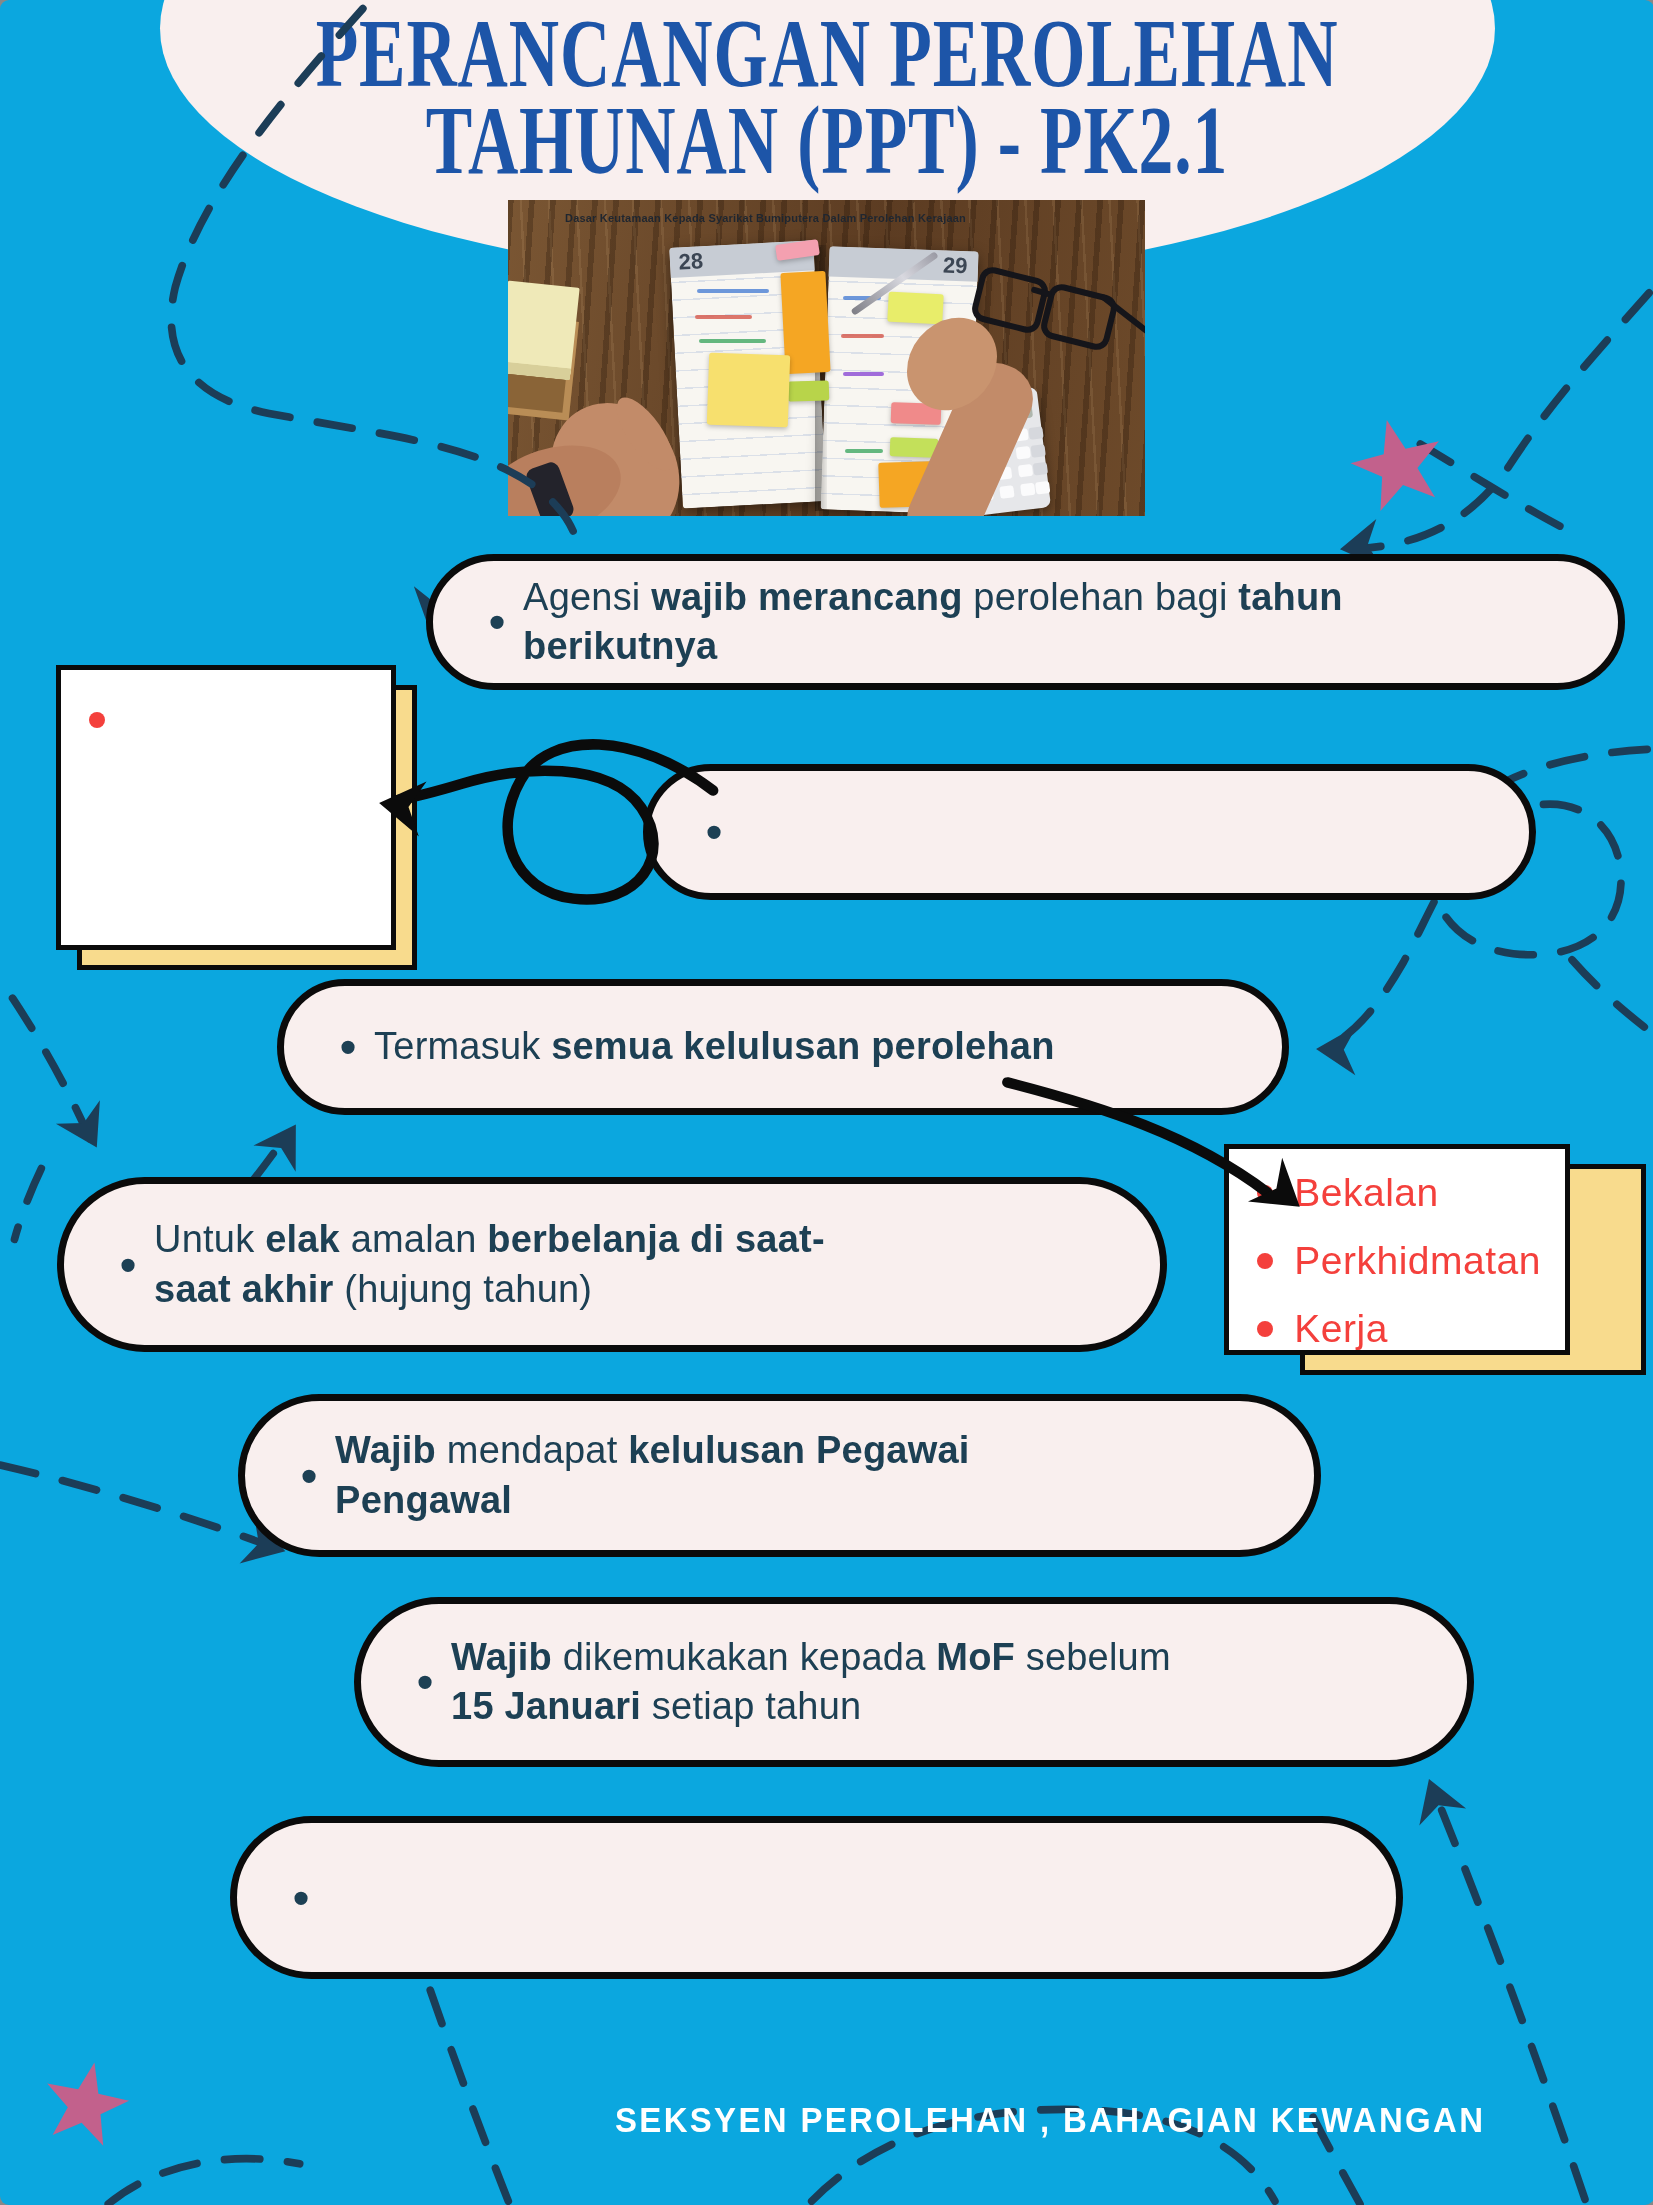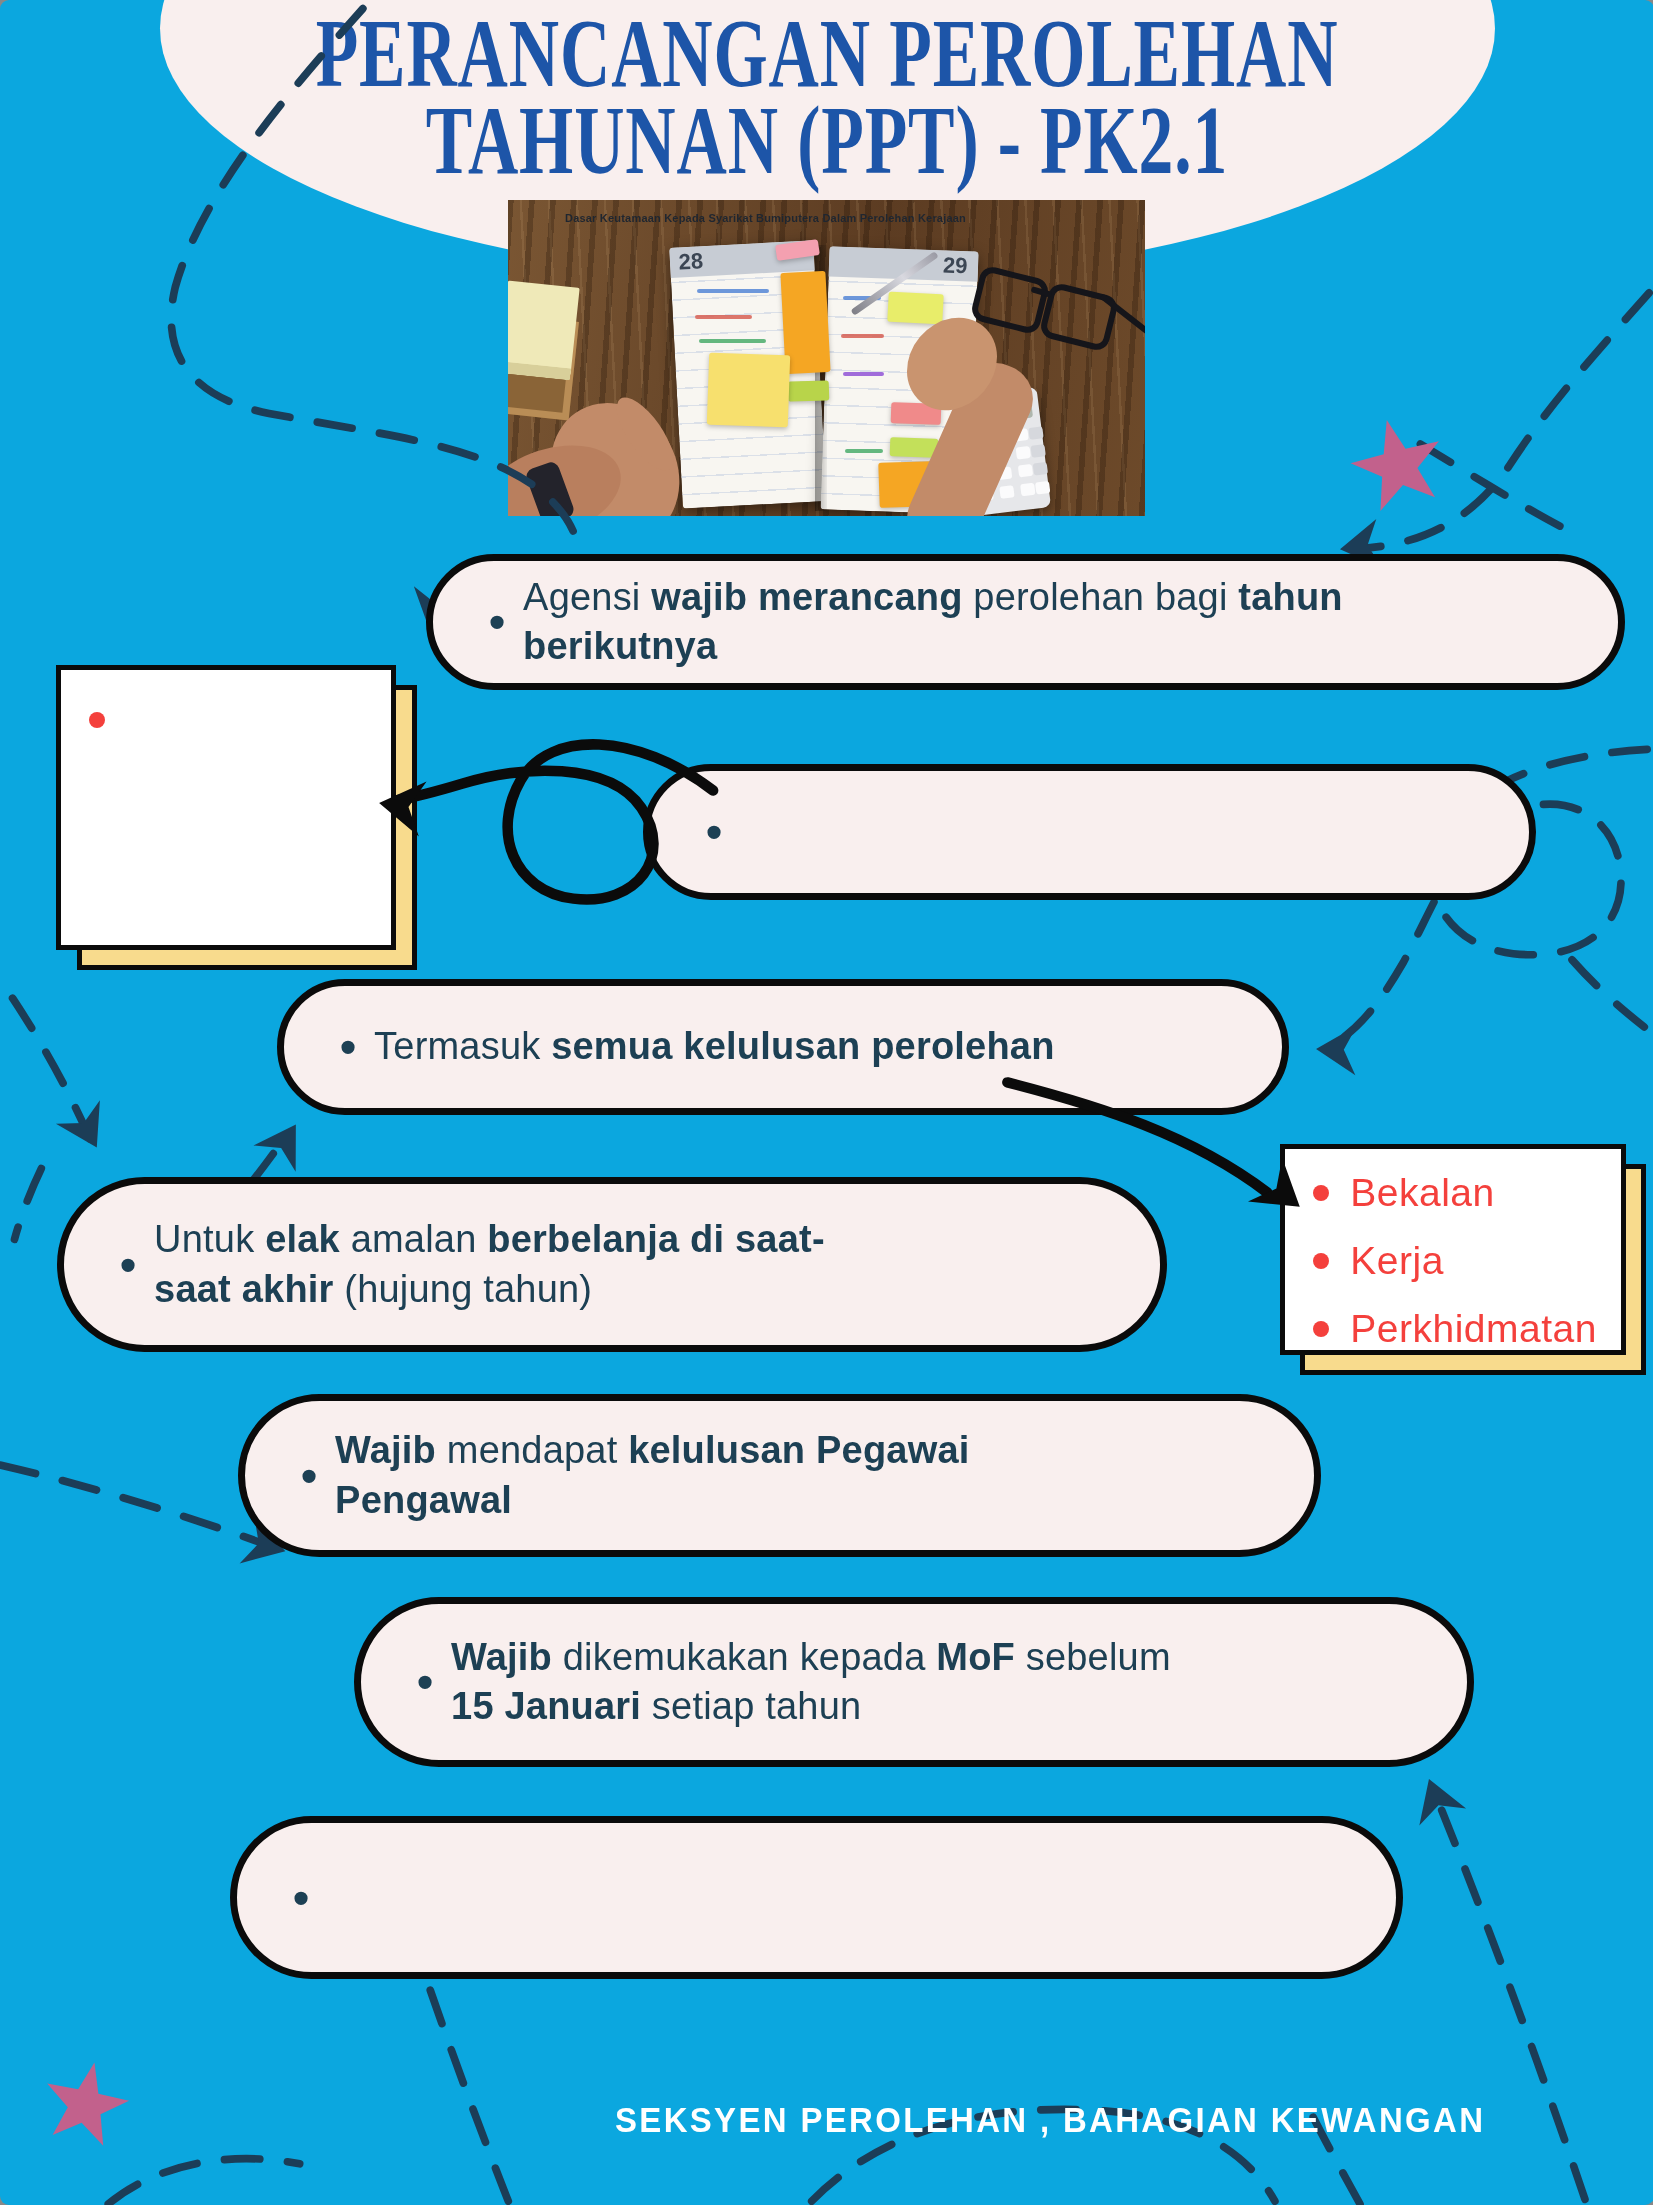--- a/index.html
+++ b/index.html
@@ -174,32 +174,32 @@
   </svg>
 
   <div class="card-back" style="left:77px;top:685px;width:340px;height:285px;"></div>
   <div class="card" style="left:56px;top:665px;width:340px;height:285px;">
     <div class="note-item">
       <span class="note-dot"></span>
     </div>
   </div>
 
   <div class="card-back" style="left:1300px;top:1164px;width:346px;height:211px;"></div>
-  <div class="card" style="left:1280px;top:1144px;width:346px;height:211px;padding-top:17px;">
+  <div class="card" style="left:1224px;top:1144px;width:346px;height:211px;padding-top:17px;">
     <div class="note-item">
       <span class="note-dot"></span>
       <span>Bekalan</span>
     </div>
     <div class="note-item">
       <span class="note-dot"></span>
+      <span>Perkhidmatan</span>
+    </div>
+    <div class="note-item">
+      <span class="note-dot"></span>
       <span>Kerja</span>
-    </div>
-    <div class="note-item">
-      <span class="note-dot"></span>
-      <span>Perkhidmatan</span>
     </div>
   </div>
 
   <div class="bubble" style="left:426px;top:554px;width:1199px;height:136px;">
     <span class="dot">•</span>
     <div class="btxt"><span>Agensi </span><b>wajib  merancang</b><span> perolehan bagi </span><b>tahun</b><br><b>berikutnya</b></div>
   </div>
   <div class="bubble" style="left:643px;top:764px;width:893px;height:136px;">
     <span class="dot">•</span>
   </div>

